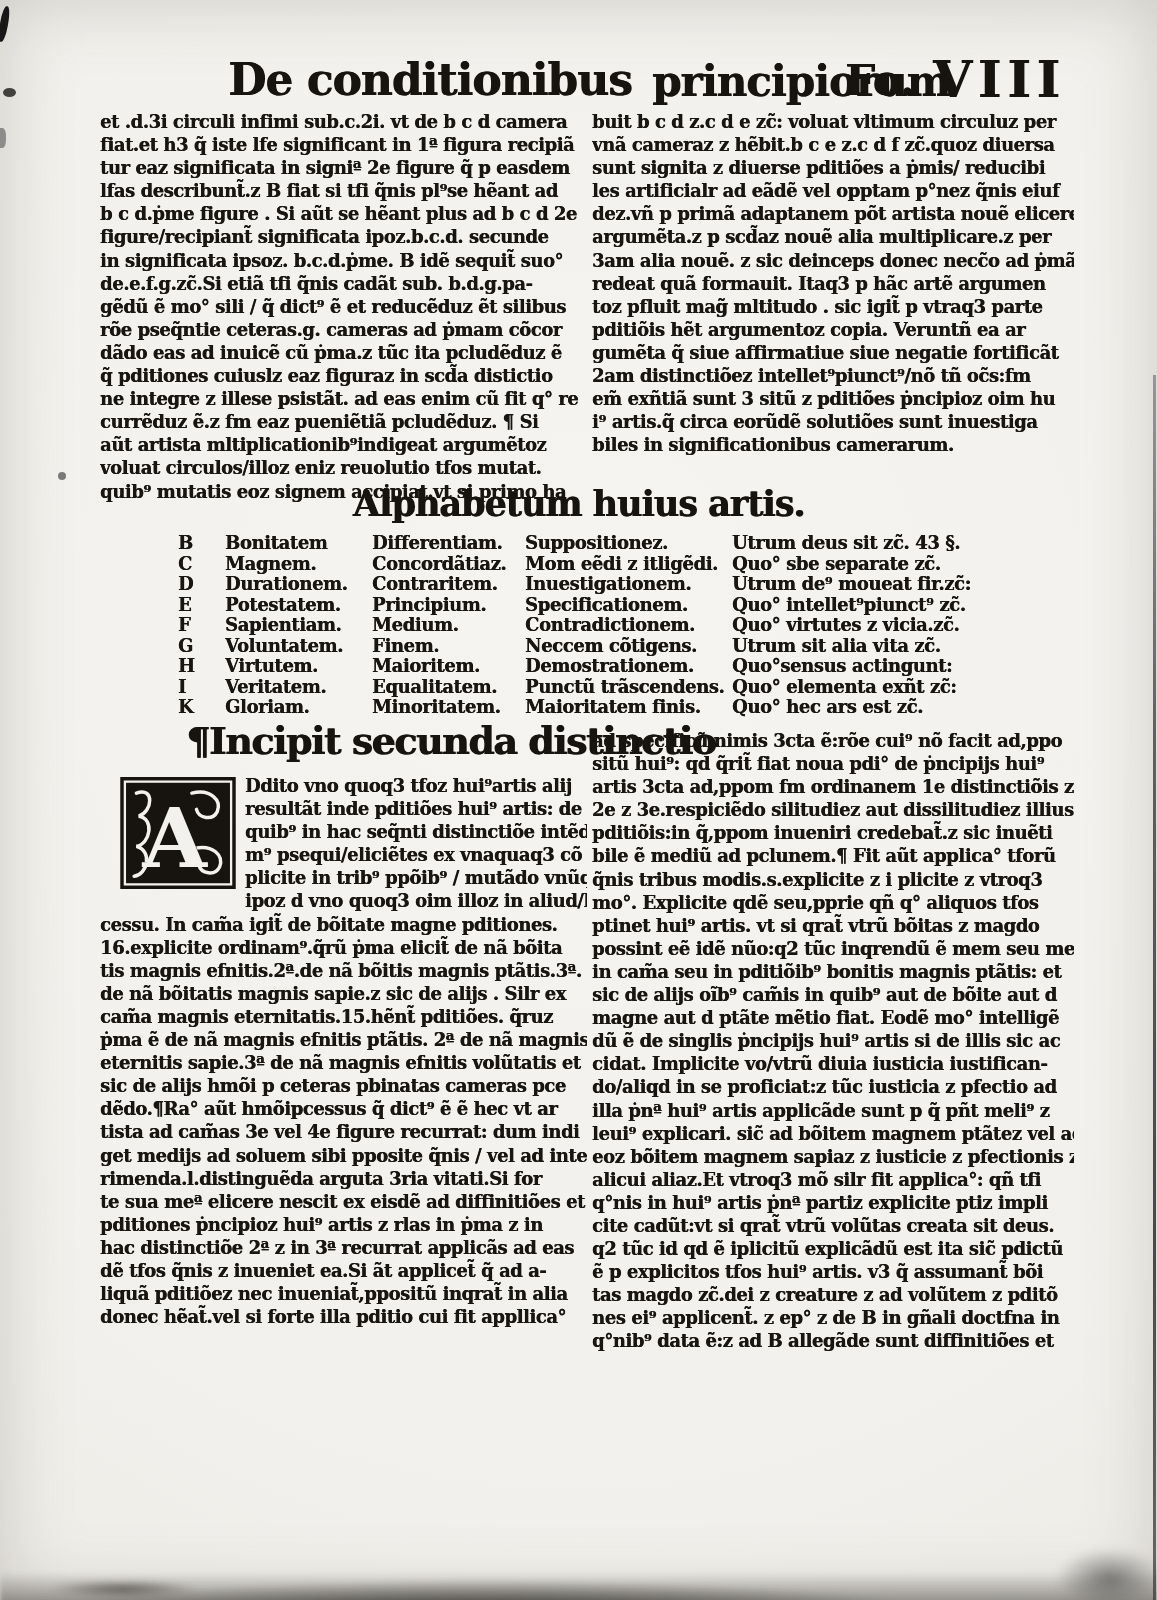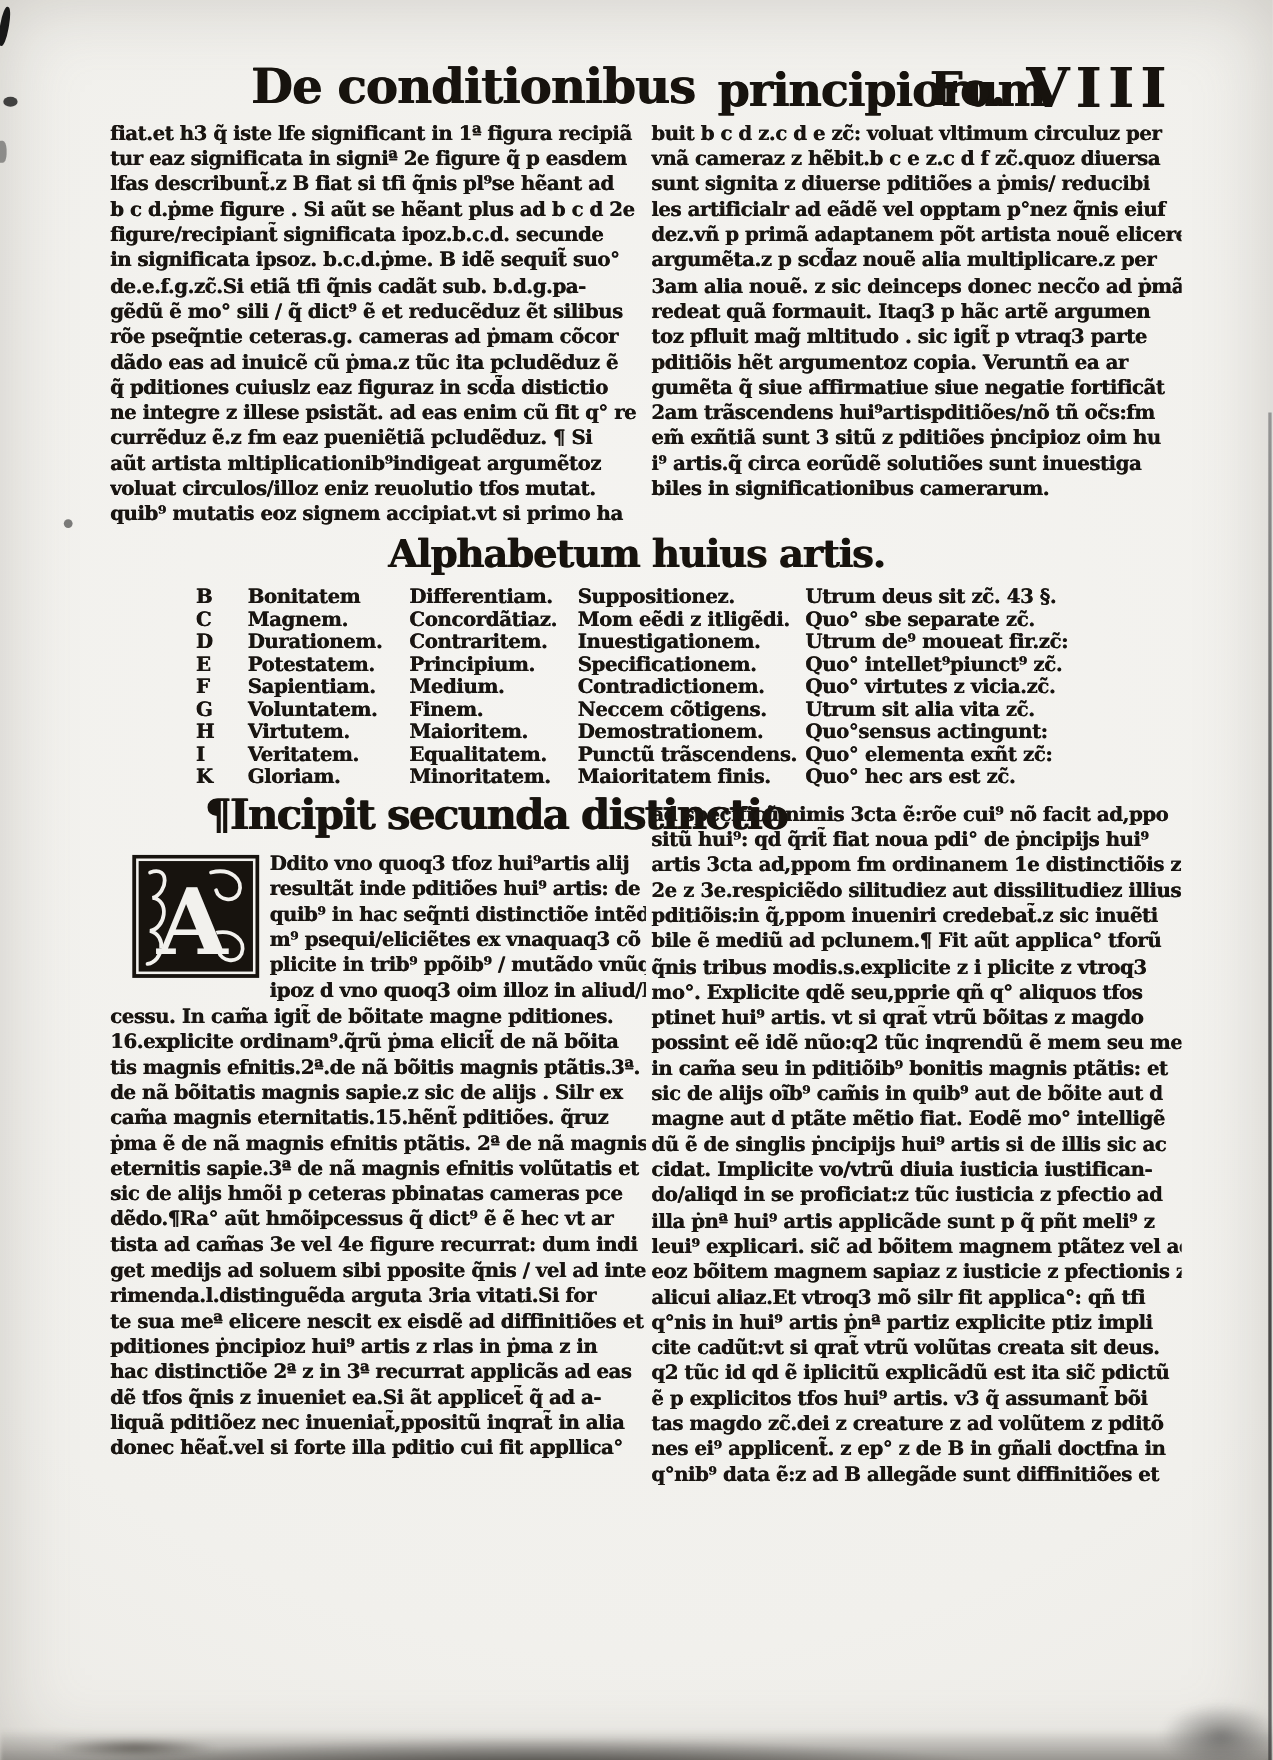--- a/index.html
+++ b/index.html
@@ -80,20 +80,21 @@
 <div class="page">
 
   <div class="hdr">
     <span class="t1">De conditionibus</span>
     <span class="t2">principiorum</span>
     <span class="fo">Fo.</span>
     <span class="folio">VIII</span>
   </div>
 
   <div class="blk colLT">
+      <div class="tline">et .d.3i circuli infimi sub.c.2i. vt de b c d camera</div>
       <div class="tline">fiat.et h3 q̃ iste lfe significant in 1ª figura recipiã</div>
       <div class="tline">tur eaz significata in signiª 2e figure q̃ p easdem</div>
       <div class="tline">lfas describunt̃.z B fiat si tfi q̃nis pl⁹se hẽant ad</div>
       <div class="tline">b c d.ṗme figure . Si aũt se hẽant plus ad b c d 2e</div>
       <div class="tline">figure/recipiant̃ significata ipoz.b.c.d. secunde</div>
       <div class="tline">in significata ipsoz. b.c.d.ṗme. B idẽ sequit̃ suo°</div>
       <div class="tline">de.e.f.g.zc̃.Si etiã tfi q̃nis cadãt sub. b.d.g.pa-</div>
       <div class="tline">gẽdũ ẽ mo° sili / q̃ dict⁹ ẽ et reducẽduz ẽt silibus</div>
       <div class="tline">rõe pseq̃ntie ceteras.g. cameras ad ṗmam cõcor</div>
       <div class="tline">dãdo eas ad inuicẽ cũ ṗma.z tũc ita pcludẽduz ẽ</div>
@@ -109,21 +110,21 @@
       <div class="tline">vnã cameraz z hẽbit.b c e z.c d f zc̃.quoz diuersa</div>
       <div class="tline">sunt signita z diuerse pditiões a ṗmis/ reducibi</div>
       <div class="tline">les artificialr ad eãdẽ vel opptam p°nez q̃nis eiuf</div>
       <div class="tline">dez.vñ p primã adaptanem põt artista nouẽ elicere</div>
       <div class="tline">argumẽta.z p scd̃az nouẽ alia multiplicare.z per</div>
       <div class="tline">3am alia nouẽ. z sic deinceps donec necc̃o ad ṗmã</div>
       <div class="tline">redeat quã formauit. Itaq3 p hãc artẽ argumen</div>
       <div class="tline">toz pfluit mag̃ mltitudo . sic igit̃ p vtraq3 parte</div>
       <div class="tline">pditiõis hẽt argumentoz copia. Veruntñ ea ar</div>
       <div class="tline">gumẽta q̃ siue affirmatiue siue negatie fortificãt</div>
-      <div class="tline">2am trãscendens hui⁹artispditiões/nõ tñ oc̃s:fm</div>
+      <div class="tline">2am distinctiõez intellet⁹piunct⁹/nõ tñ oc̃s:fm</div>
       <div class="tline">em̃ exñtiã sunt 3 sitũ z pditiões ṗncipioz oim hu</div>
       <div class="tline">i⁹ artis.q̃ circa eorũdẽ solutiões sunt inuestiga</div>
       <div class="tline">biles in significationibus camerarum.</div>
     </div>
 
   <div class="alphaHead">Alphabetum huius artis.</div>
   <div class="alphaTable">
       <div class="arow">
         <span class="ac c0">B</span>
         <span class="ac c1">Bonitatem</span>

